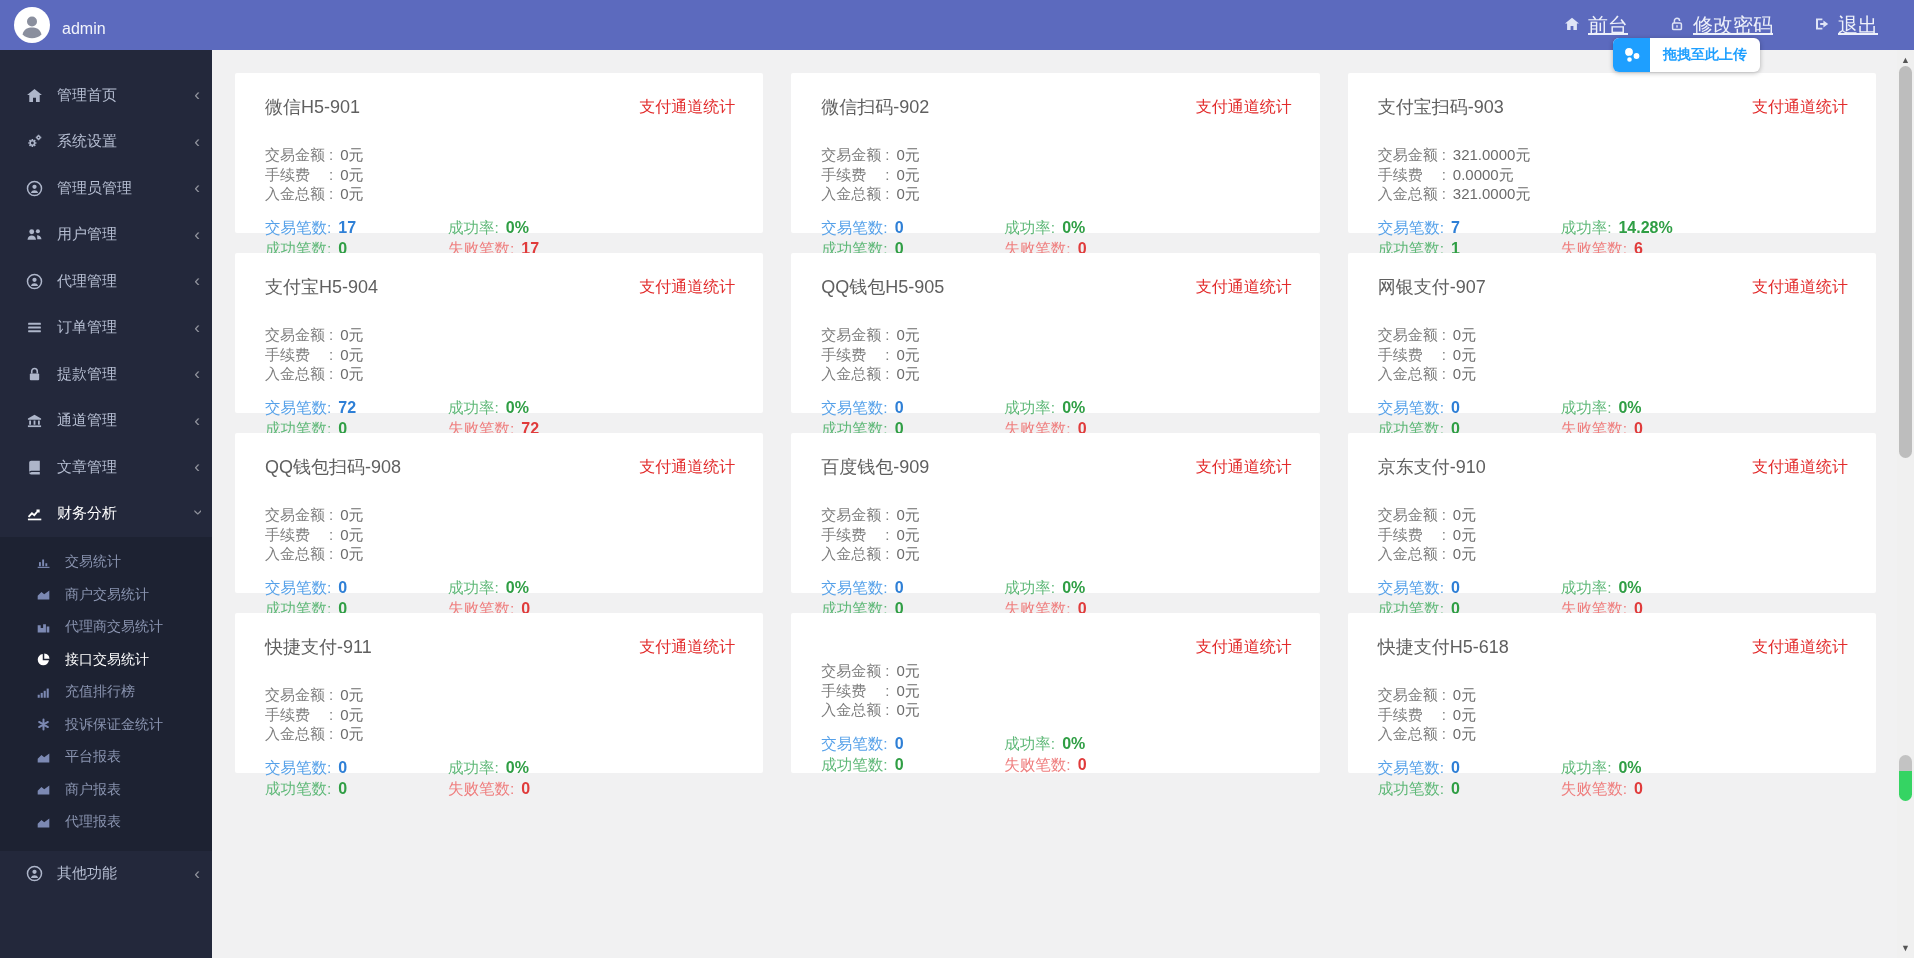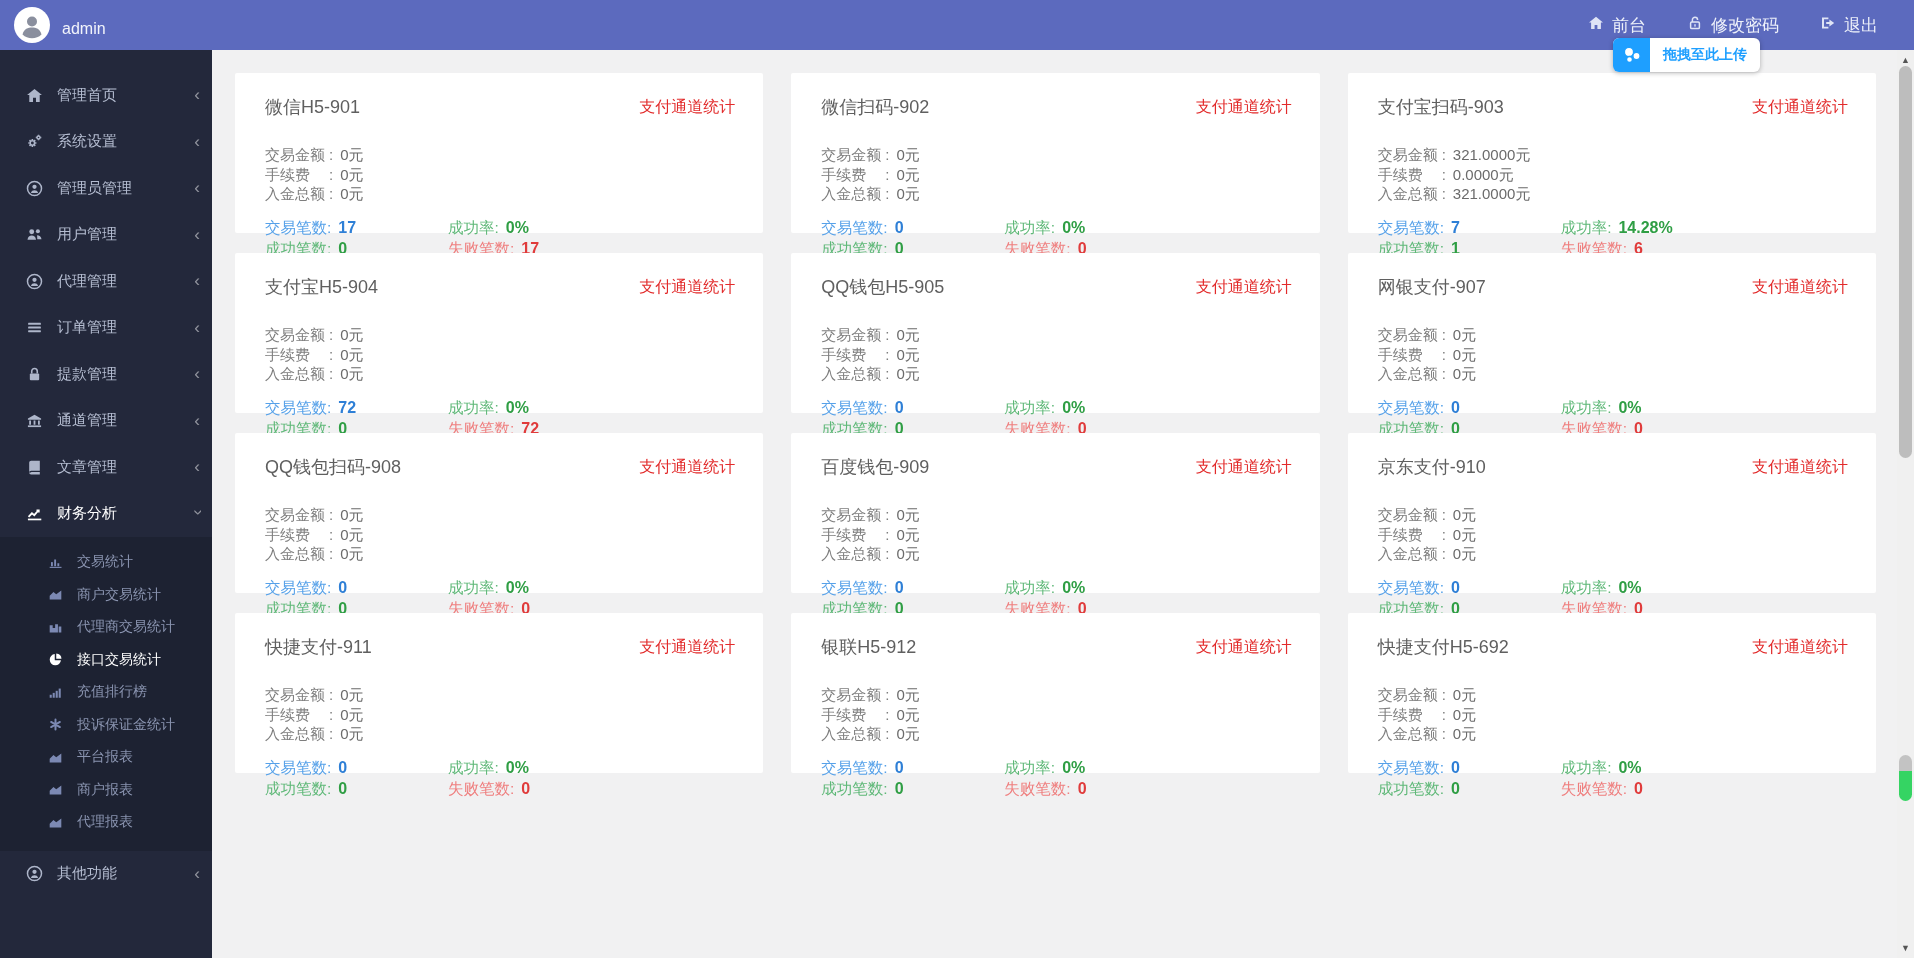--- a/index.html
+++ b/index.html
@@ -10,21 +10,21 @@
   .navbar { position:absolute; left:0; top:0; width:1914px; height:50px;
     background:#5c6abe; z-index:30; }
   .avatar { position:absolute; left:14px; top:7px; width:36px; height:36px;
     border-radius:50%; background:#fff; display:flex; align-items:center; justify-content:center; }
   .avatar svg { width:30px; height:30px; }
   .nav-user { position:absolute; left:62px; top:4px; line-height:50px;
     color:#f2f4fb; font-size:16px; }
   .nav-right { position:absolute; right:36px; top:0; height:50px;
     display:flex; align-items:center; gap:41px; }
   .nav-link { display:flex; align-items:center; gap:8px; color:#eef1fa;
-    font-size:17px; cursor:pointer; }
+    font-size:20px; cursor:pointer;text-decoration:underline; }
   .nav-link svg { width:16px; height:16px; color:#dfe4f6; }
 
   
   .upload-btn { position:absolute; left:1613px; top:38px; height:34px; z-index:40;
     display:flex; align-items:stretch; border-radius:6px;
     box-shadow:0 1px 5px rgba(0,0,0,.28); background:#fff; overflow:hidden; }
   .upload-icon { width:37px; background:#1E9FFF; display:flex;
     align-items:center; justify-content:center; }
   .upload-icon svg { width:22px; height:22px; }
   .upload-label { display:flex; align-items:center; padding:16px 13px;
@@ -37,21 +37,21 @@
   .side-item { height:46.5px; display:flex; align-items:center; position:relative;
     padding-left:26px; color:#b5bdd1; font-size:15px; cursor:pointer; }
   .side-item .ico { width:17px; height:17px; margin-right:14px; display:inline-flex; color:#aeb6ca; }
   .side-item .ico svg { width:17px; height:17px; }
   .side-item.open { color:#ffffff; }
   .side-item.open .ico { color:#fff; }
   .chev { position:absolute; right:12px; top:50%; transform:translateY(-54%);
     font-size:17px; color:rgba(255,255,255,.5); line-height:1; }
   .chev.down { transform:translateY(-60%) rotate(-90deg); }
   .submenu { list-style:none; background:#1d2232; padding:9px 0 12px 0; }
-  .sub-item { height:32.5px; display:flex; align-items:center; padding-left:48px;
+  .sub-item { height:32.5px; display:flex; align-items:center; padding-left:36px;
     color:#8a94b0; font-size:14px; cursor:pointer; }
   .sub-item .ico { width:15px; height:15px; margin-right:14px; display:inline-flex; color:#7c89b3; }
   .sub-item .ico svg { width:15px; height:15px; }
   .sub-item.active { color:#ffffff; }
   .sub-item.active .ico { color:#ffffff; }
 
   
   .content { position:absolute; left:212px; top:50px; right:17px; bottom:0;
     background:#f1f1f2; overflow:hidden; }
   .cards { position:absolute; left:23px; top:23px; right:21px;
@@ -615,48 +615,47 @@
           </div>
         </div>
         <div class="stats">
           <div class="stat c-blue"><span>交易笔数:</span><b>0</b></div>
           <div class="stat c-green"><span>成功率:</span><b>0%</b></div>
           <div class="stat c-green"><span>成功笔数:</span><b>0</b></div>
           <div class="stat c-red"><span>失败笔数:</span><b>0</b></div>
         </div>
       </div>
       <div class="card">
-        <div class="card-title">银联H5-912</div>
-        <a class="card-link">支付通道统计</a>
-        <div class="metrics">
-          <div class="m-line">
-            <span class="m-label">交易金额</span>
-            <span class="m-colon">:</span>
-            <span class="m-value">0元</span>
-          </div>
-          <div class="m-line">
-            <span class="m-label">手续费</span>
-            <span class="m-colon">:</span>
-            <span class="m-value">0元</span>
-          </div>
-          <div class="m-line">
-            <span class="m-label">入金总额</span>
-            <span class="m-colon">:</span>
-            <span class="m-value">0元</span>
-          </div>
-        </div>
-        <div class="stats">
-          <div class="stat c-blue"><span>交易笔数:</span><b>0</b></div>
-          <div class="stat c-green"><span>成功率:</span><b>0%</b></div>
-          <div class="stat c-green"><span>成功笔数:</span><b>0</b></div>
-          <div class="stat c-red"><span>失败笔数:</span><b>0</b></div>
-        </div>
-      </div>
-      <div class="card">
-        <div class="card-title">快捷支付H5-692</div>
+        <a class="card-link">支付通道统计</a>
+        <div class="metrics">
+          <div class="m-line">
+            <span class="m-label">交易金额</span>
+            <span class="m-colon">:</span>
+            <span class="m-value">0元</span>
+          </div>
+          <div class="m-line">
+            <span class="m-label">手续费</span>
+            <span class="m-colon">:</span>
+            <span class="m-value">0元</span>
+          </div>
+          <div class="m-line">
+            <span class="m-label">入金总额</span>
+            <span class="m-colon">:</span>
+            <span class="m-value">0元</span>
+          </div>
+        </div>
+        <div class="stats">
+          <div class="stat c-blue"><span>交易笔数:</span><b>0</b></div>
+          <div class="stat c-green"><span>成功率:</span><b>0%</b></div>
+          <div class="stat c-green"><span>成功笔数:</span><b>0</b></div>
+          <div class="stat c-red"><span>失败笔数:</span><b>0</b></div>
+        </div>
+      </div>
+      <div class="card">
+        <div class="card-title">快捷支付H5-618</div>
         <a class="card-link">支付通道统计</a>
         <div class="metrics">
           <div class="m-line">
             <span class="m-label">交易金额</span>
             <span class="m-colon">:</span>
             <span class="m-value">0元</span>
           </div>
           <div class="m-line">
             <span class="m-label">手续费</span>
             <span class="m-colon">:</span>

